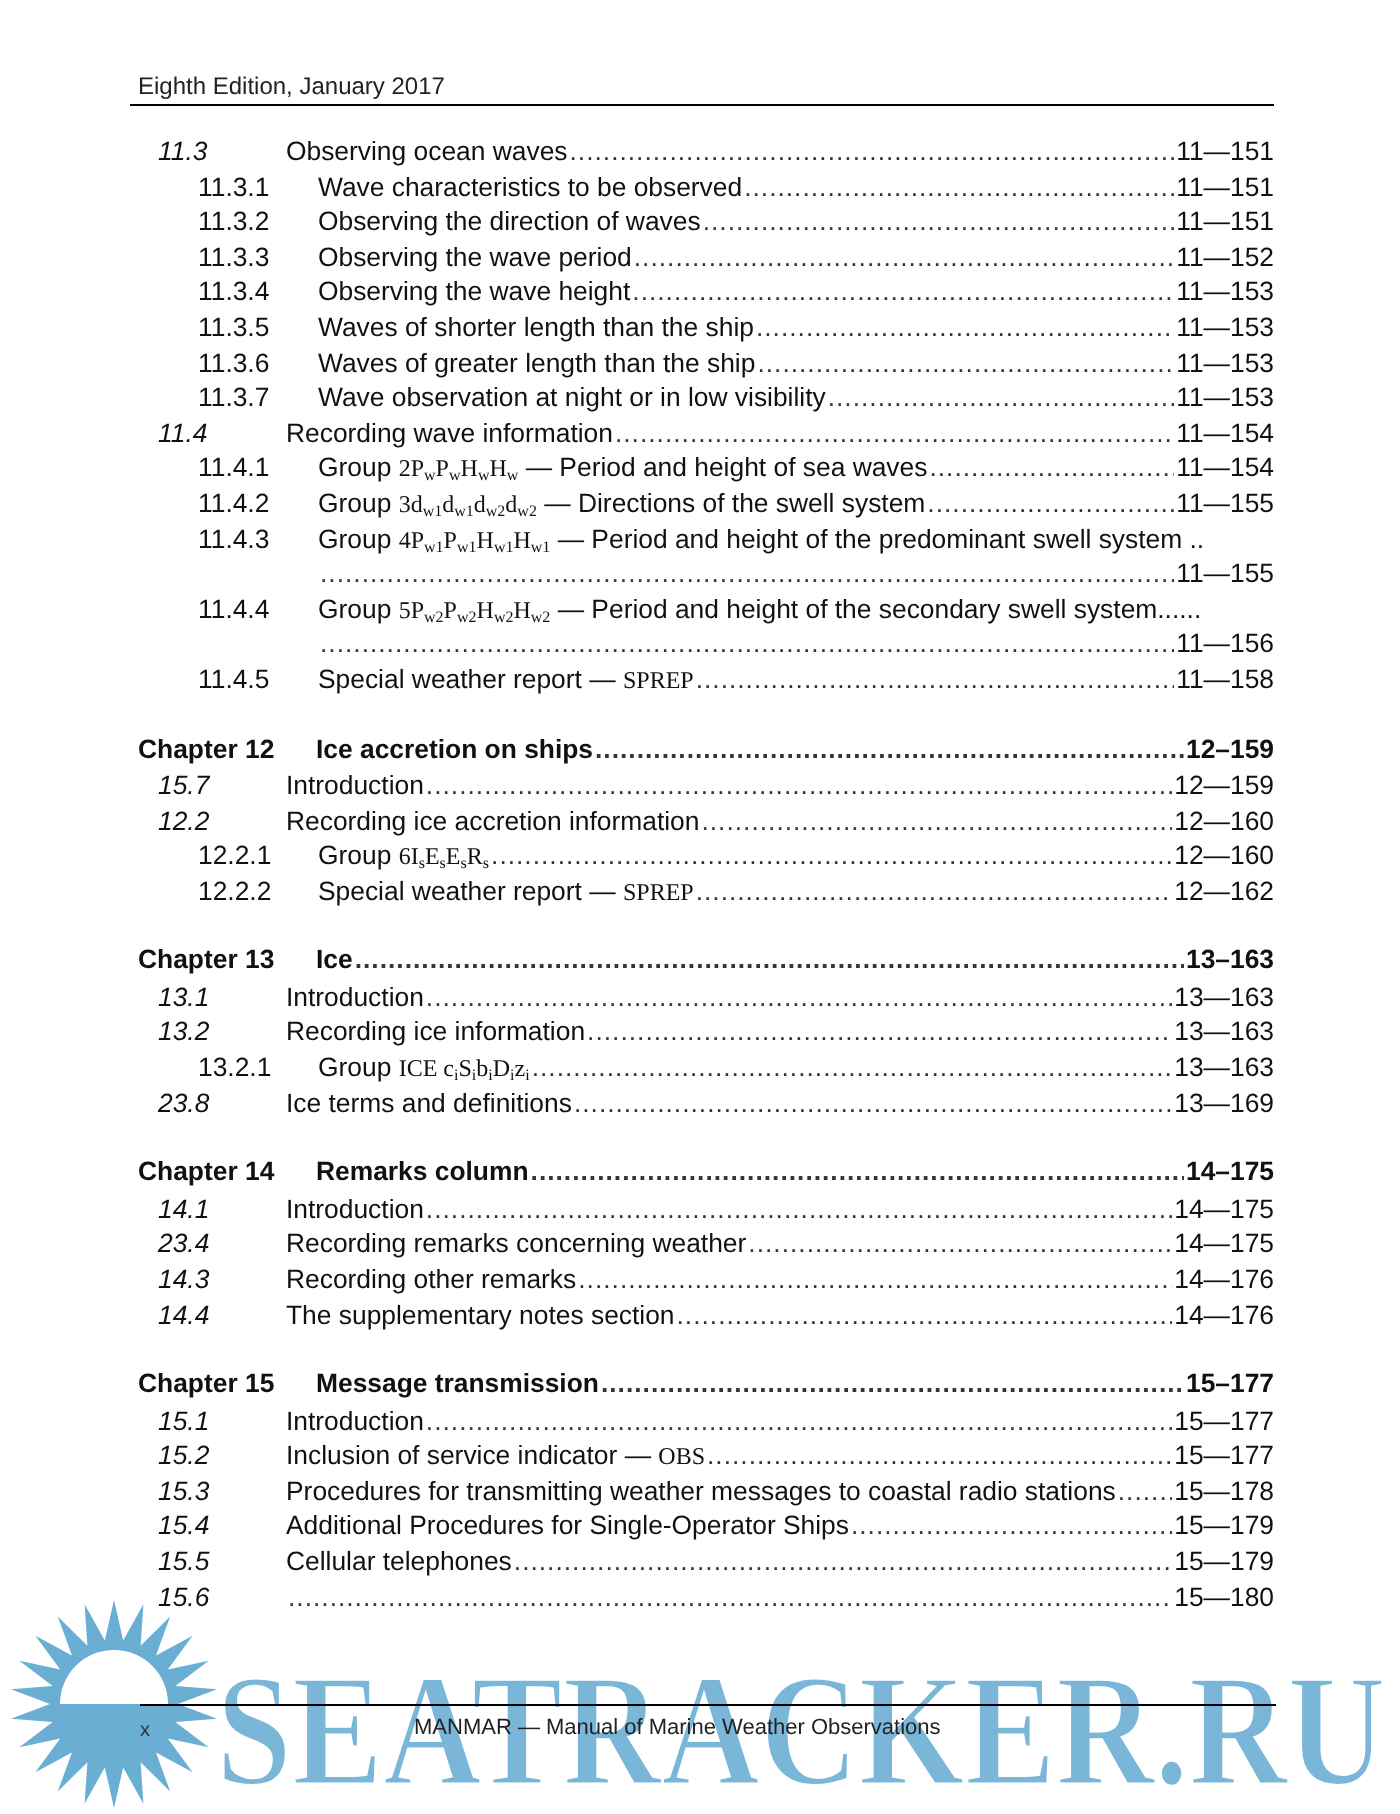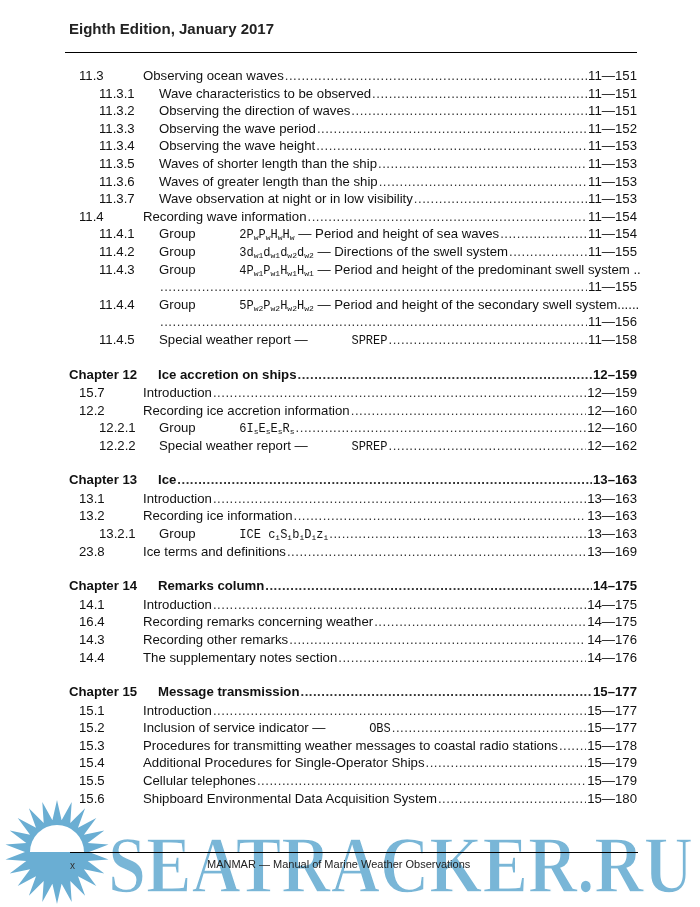--- a/index.html
+++ b/index.html
@@ -1,33 +1,33 @@
 <!DOCTYPE html>
 <html><head>
 <meta charset="utf-8">
 <style>
   html, body { margin:0; padding:0; background:#fff; }
   body { width:700px; height:907px; position:relative; overflow:hidden;
          font-family:"Liberation Sans", sans-serif; color:#111; }
-  .header { position:absolute; left:69px; top:20px; font-size:15px; color:#222;font-weight:bold; }
+  .header { position:absolute; left:69px; top:36px; font-size:12px; color:#222; }
   .header-rule { position:absolute; left:65px; top:52px; width:572px; height:1px; background:#000; }
   .toc { position:absolute; left:69px; top:67px; width:568px; }
   .row { position:relative; display:flex; align-items:baseline; font-size:13.2px; height:17.6px; line-height:17.6px; white-space:nowrap; }
   .row .num { display:inline-block; flex:none; }
   .row .title { flex:none; }
   .row .dots { flex:1 1 auto; overflow:hidden; margin:0 1px; color:#333; letter-spacing:0.5px; }
   .row .dots::after { content:"................................................................................................................................................................................................................................."; }
   .row .page { flex:none; text-align:center; }
   .lvl1 { padding-left:10px; }
-  .lvl1 .num { width:64px; }
+  .lvl1 .num { width:64px;font-style:italic; }
   .lvl2 { padding-left:30px; }
   .lvl2 .num { width:60px; }
   .chap { font-weight:bold; height:19.5px; line-height:19.5px; margin-top:16px; }
   .chap .num { width:89px; }
-  .mono { font-family:Liberation Mono, monospace; font-size:12px;margin-left:40px; }
+  .mono { font-family:Liberation Serif, serif; font-size:12px; }
   .mono sub { font-size:8px; vertical-align:-2px; }
   .cont { padding-left:90px; }
   .wm { position:absolute; left:0; top:800px; width:700px; height:107px; }
   .footer-rule { position:absolute; left:70px; top:852px; width:568px; height:1px; background:#000; }
   .footer-page { position:absolute; left:70px; top:860px; font-size:10px; color:#333; }
   .footer-title { position:absolute; left:207px; top:858px; font-size:11px; color:#222; }
 </style>
 </head>
 <body>
 
@@ -189,21 +189,21 @@
       <span class="dots"></span>
       <span class="page">14–175</span>
     </div>
     <div class="row lvl1">
       <span class="num">14.1</span>
       <span class="title"><span>Introduction</span></span>
       <span class="dots"></span>
       <span class="page">14—175</span>
     </div>
     <div class="row lvl1">
-      <span class="num">16.4</span>
+      <span class="num">23.4</span>
       <span class="title"><span>Recording remarks concerning weather</span></span>
       <span class="dots"></span>
       <span class="page">14—175</span>
     </div>
     <div class="row lvl1">
       <span class="num">14.3</span>
       <span class="title"><span>Recording other remarks</span></span>
       <span class="dots"></span>
       <span class="page">14—176</span>
     </div>
@@ -244,21 +244,20 @@
       <span class="page">15—179</span>
     </div>
     <div class="row lvl1">
       <span class="num">15.5</span>
       <span class="title"><span>Cellular telephones</span></span>
       <span class="dots"></span>
       <span class="page">15—179</span>
     </div>
     <div class="row lvl1">
       <span class="num">15.6</span>
-      <span class="title"><span>Shipboard Environmental Data Acquisition System</span></span>
       <span class="dots"></span>
       <span class="page">15—180</span>
     </div>
   </div>
 
 <svg class="wm" viewBox="0 0 700 107" xmlns="http://www.w3.org/2000/svg">
   <g>
     <polygon id="sunburst" fill="#6aaed3" points="57.0,0.0 61.6,20.3 71.7,2.1 70.3,22.9 85.1,8.3 78.0,27.8 96.3,17.9 83.9,34.7 104.3,30.4 87.7,43.0 108.5,44.6 89.0,52.0 108.5,59.4 87.7,61.0 104.3,73.6 83.9,69.3 96.3,86.1 78.0,76.2 85.1,95.7 70.3,81.1 71.7,101.9 61.6,83.7 57.0,104.0 52.4,83.7 42.3,101.9 43.7,81.1 28.9,95.7 36.0,76.2 17.7,86.1 30.1,69.3 9.7,73.6 26.3,61.0 5.5,59.4 25.0,52.0 5.5,44.6 26.3,43.0 9.7,30.4 30.1,34.7 17.7,17.9 36.0,27.8 28.9,8.3 43.7,22.9 42.3,2.1 52.4,20.3"></polygon>
     <path d="M 30 52 A 27 27 0 0 1 84 52 Z" fill="#ffffff"></path>
   </g>

